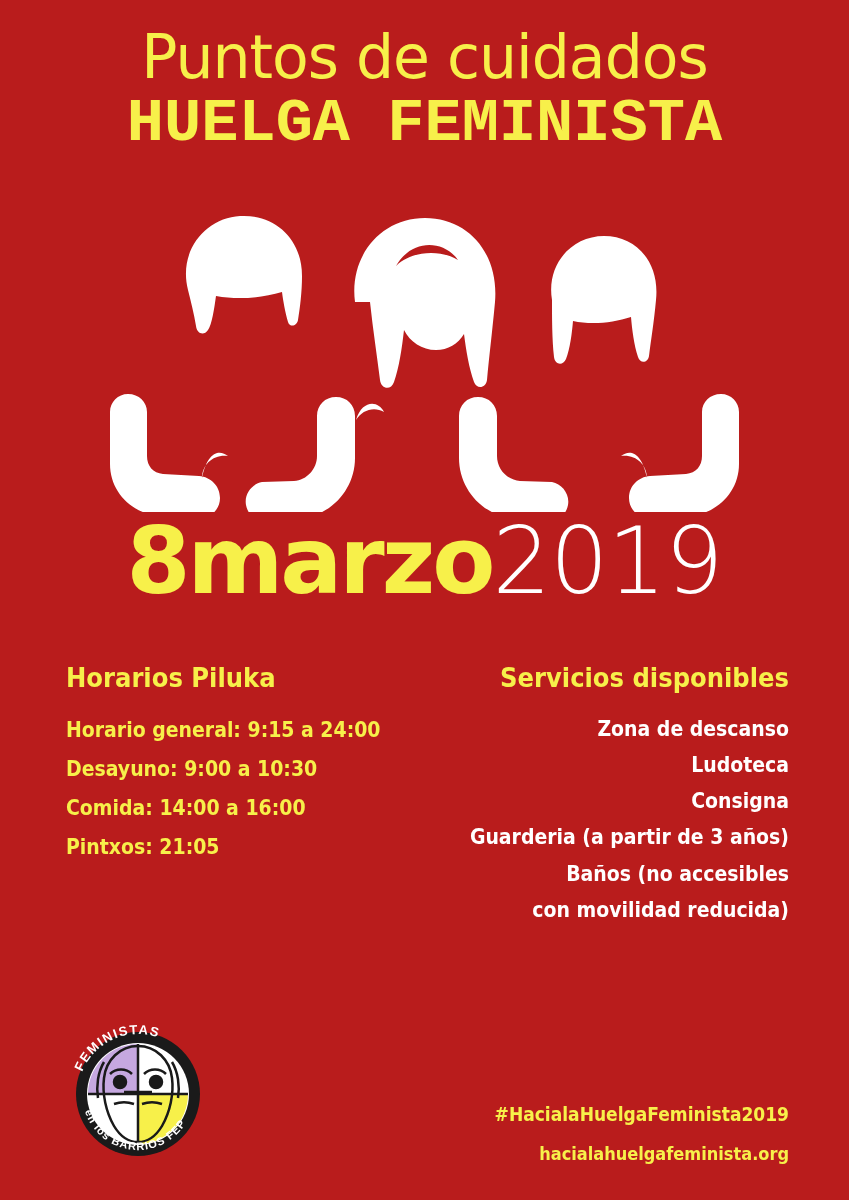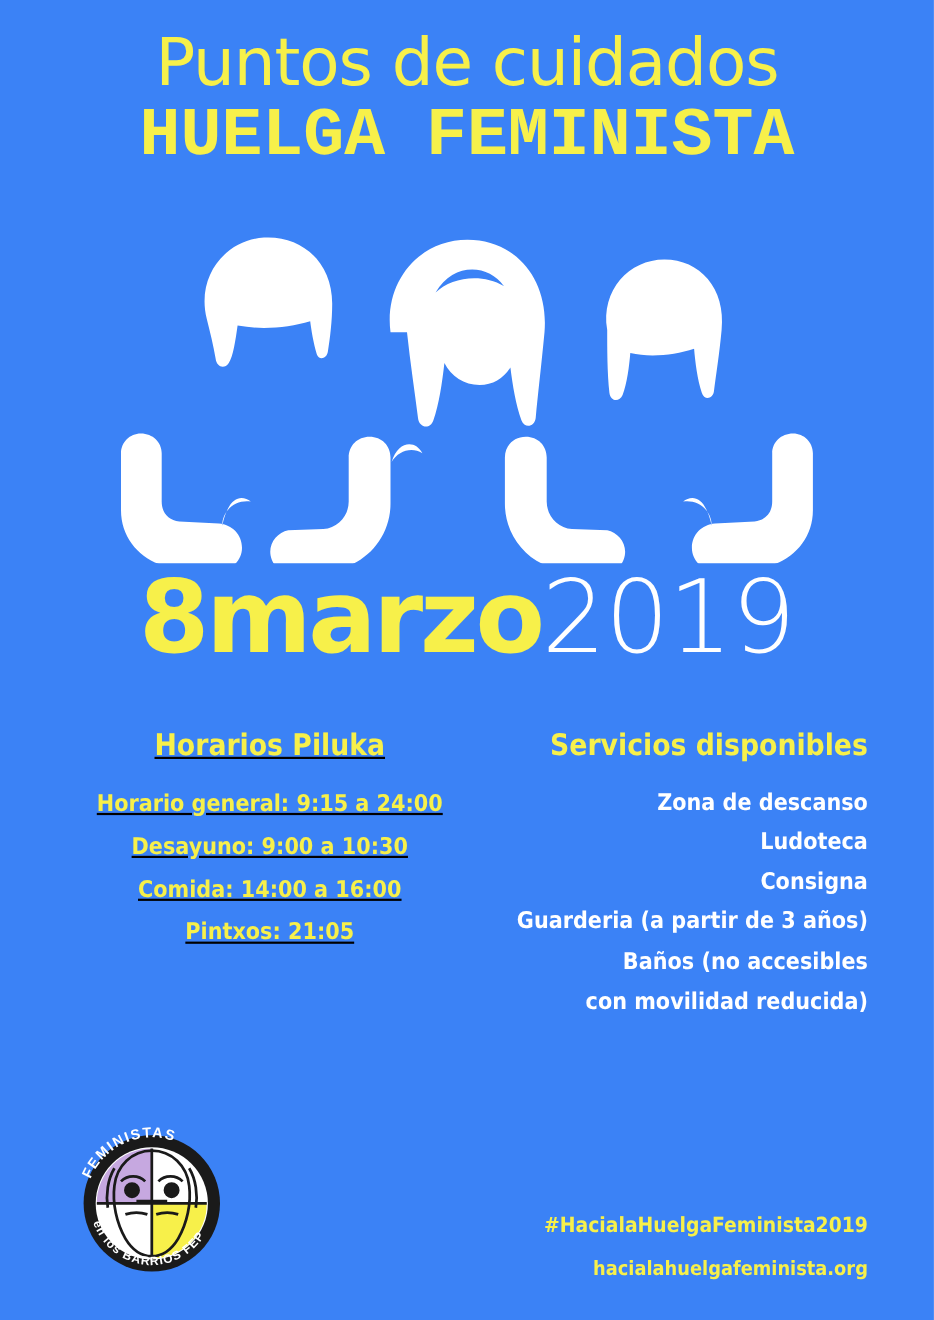--- a/index.html
+++ b/index.html
@@ -7,21 +7,21 @@
     padding: 0;
     background: #ffffff;
   }
   body {
     font-family: "Liberation Sans", sans-serif;
   }
   .poster {
     position: relative;
     width: 849px;
     height: 1200px;
-    background: #3b82f6;
+    background: #b91c1c;
     overflow: hidden;
   }
 
   
   .header {
     padding-top: 26px;
     text-align: center;
   }
   .title-line1 {
     color: #f7f04a;
@@ -76,24 +76,23 @@
 
   
   .columns {
     display: flex;
     margin-top: 54px;
     padding: 0 48px;
     box-sizing: border-box;
   }
   .col-left {
     width: 50%;
-    text-align: center;
+    text-align: left;
     padding-left: 18px;
     box-sizing: border-box;
-    text-decoration: underline;
   }
   .col-right {
     width: 50%;
     text-align: right;
     padding-right: 12px;
     box-sizing: border-box;
   }
   .col-heading {
     color: #f7f04a;
     font-size: 27px;

